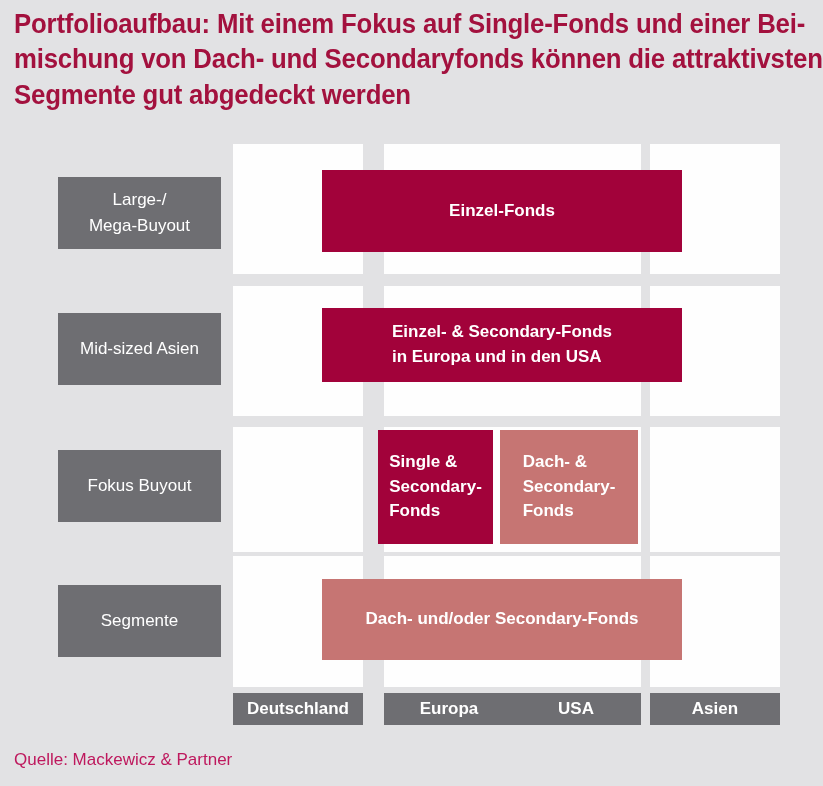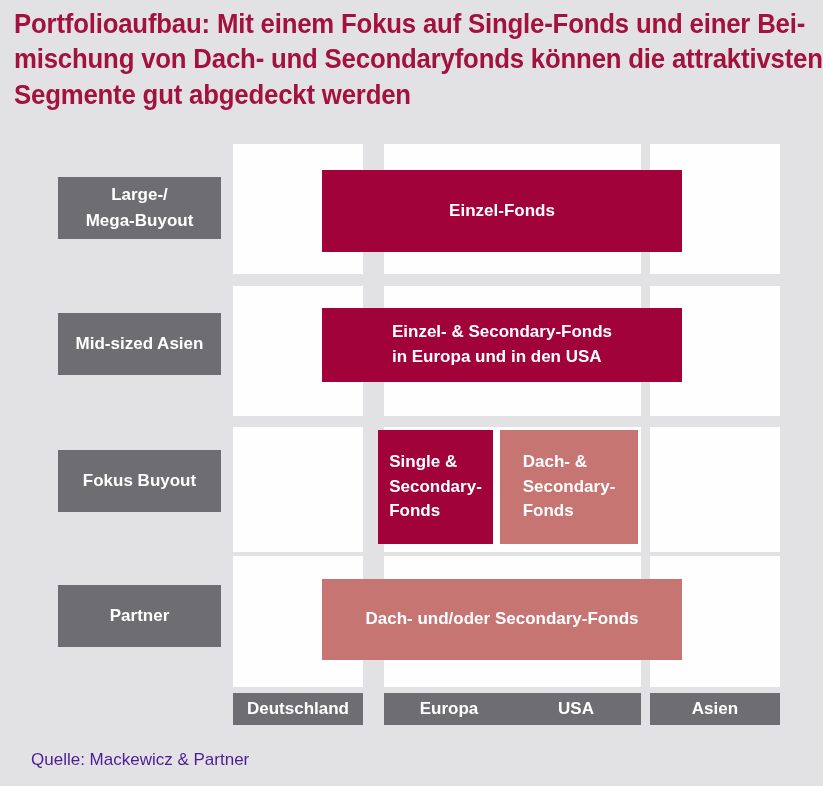--- a/index.html
+++ b/index.html
@@ -41,24 +41,24 @@
   .c3 { left: 511px; }
   .c4 { left: 650px; }
   .r1 { top: 144px; height: 130px; }
   .r2 { top: 286px; height: 130px; }
   .r3 { top: 427px; height: 125px; }
   .r4 { top: 556px; height: 131px; }
 
   
   .rowlabel {
     position: absolute;
-    left: 58px; width: 163px; height: 62px;
+    left: 58px; width: 163px; height: 72px;
     background: #6e6e72;
     color: #ffffff;
-    font-weight: bold;
+    font-weight: normal;
     font-size: 17px;
     line-height: 1.55;
     display: flex; align-items: center; justify-content: center;
     text-align: center;
     white-space: pre-line;
   }
   .rl1 { top: 177px; }
   .rl2 { top: 313px; }
   .rl3 { top: 450px; }
   .rl4 { top: 585px; }
@@ -91,23 +91,22 @@
   #fund1 { left: 322px; top: 170px; width: 360px; height: 82px; }
   #fund2 { left: 322px; top: 308px; width: 360px; height: 74px; }
   #fund3 { left: 378px; top: 430px; width: 115px; height: 114px; }
   #fund4 { left: 500px; top: 430px; width: 138px; height: 114px; }
   #fund5 { left: 322px; top: 579px; width: 360px; height: 81px; }
 
   
   .source {
     position: absolute;
     left: 14px; top: 750px;
-    color: #4c1d95;
+    color: #be185d;
     font-size: 17px;
-    margin-left: 17px;
   }
 </style>
 </head>
 <body>
 
 <div class="stage">
 
   <div class="title">Portfolioaufbau: Mit einem Fokus auf Single-Fonds und einer Bei-
 mischung von Dach- und Secondaryfonds können die attraktivsten
 Segmente gut abgedeckt werden</div>
@@ -128,21 +127,21 @@
     <div class="cell r4 c1"></div>
     <div class="cell r4 c2"></div>
     <div class="cell r4 c3"></div>
     <div class="cell r4 c4"></div>
   </div>
 
   <div class="rowlabel rl1">Large-/
 Mega-Buyout</div>
   <div class="rowlabel rl2">Mid-sized Asien</div>
   <div class="rowlabel rl3">Fokus Buyout</div>
-  <div class="rowlabel rl4">Partner</div>
+  <div class="rowlabel rl4">Segmente</div>
 
   <div class="fund dark" id="fund1">Einzel-Fonds</div>
   <div class="fund dark" id="fund2">Einzel- &amp; Secondary-Fonds
 in Europa und in den USA</div>
   <div class="fund dark" id="fund3">Single &amp;
 Secondary-
 Fonds</div>
   <div class="fund rose" id="fund4">Dach- &amp;
 Secondary-
 Fonds</div>

